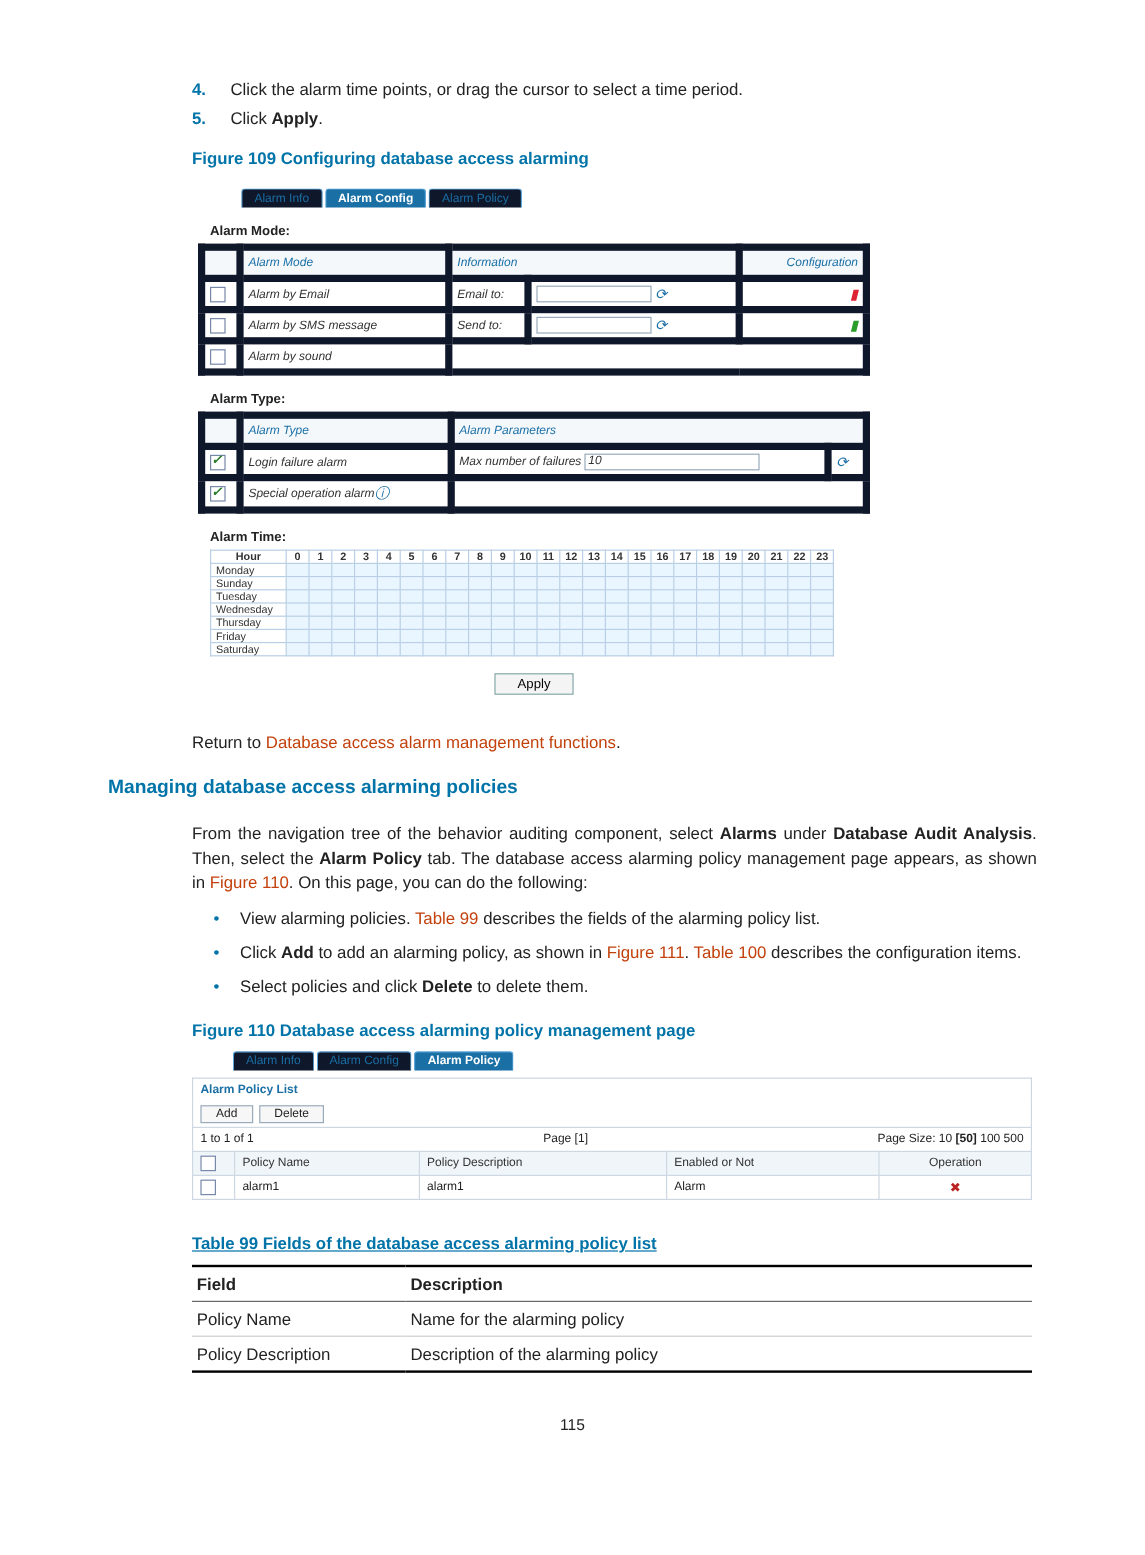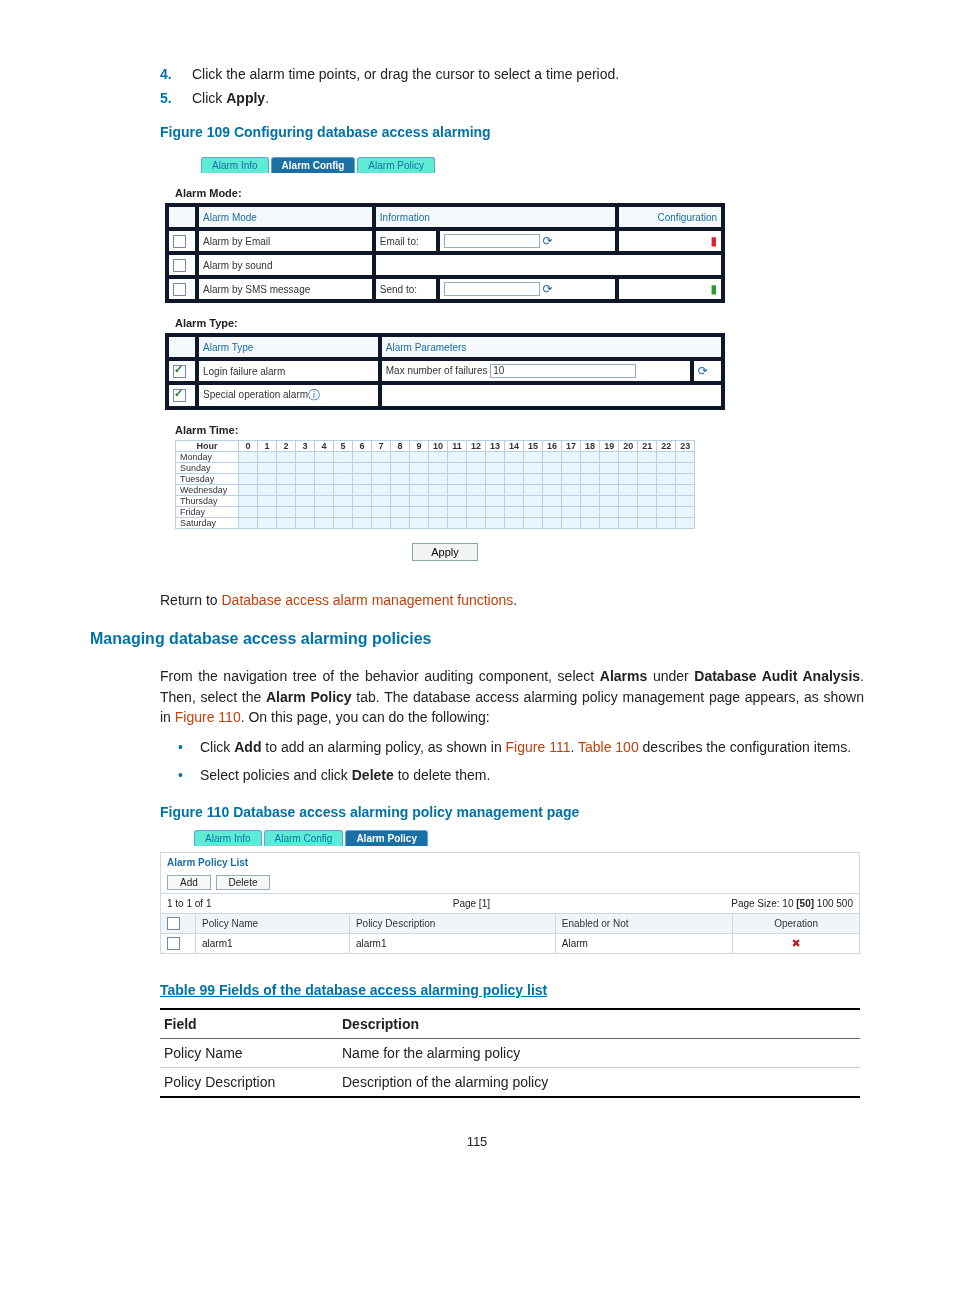--- a/index.html
+++ b/index.html
@@ -27,28 +27,28 @@
     width: 560px;
     position: relative;
   }
   .tabs { margin-left: 36px; display:flex; }
   .tab {
     border:1px solid #5aa5d9;
     border-bottom:none;
     padding:2px 10px;
     font-size:10px;
     color:#1a6fa5;
-    background:#5eead4;
+    background:#0f172a;
     margin-right:2px;
     border-radius:3px 3px 0 0;
   }
   .tab.active { background:#1a6fa5; color:#fff; font-weight:bold; }
   .section-title { font-weight:bold; margin:14px 0 4px 10px; color:#222; font-size:11px;}
   table.inner { border-collapse:collapse; width:100%; font-size:10px; }
-  table.inner th, table.inner td { border:4px solid #0f172a; padding:2px 4px; text-align:left; height:16px; }
+  table.inner th, table.inner td { border:6px solid #0f172a; padding:2px 4px; text-align:left; height:16px;font-style:italic; }
   table.inner th { color:#1a6fa5; background:#f4f8fb; font-weight:normal; }
   .chk { width:11px; height:11px; border:1px solid #78a; display:inline-block; vertical-align:middle; background:#fff; position:relative;}
   .chk.checked::after{ content:"✓"; position:absolute; top:-3px; left:0px; font-size:11px; color:#2a7d2a; font-weight:bold;}
   .tinyinput { border:1px solid #9ab; height:12px; width:90px; display:inline-block; vertical-align:middle; font-size:10px; padding:0 2px;}
   .tinyinput.wide{ width:140px;}
   .refresh-icon { color:#1a6fa5; font-size:12px; display:inline-block; vertical-align:middle;}
   .cfg-icon { color:#d23; font-size:12px;}
   .cfg-icon.green{ color:#2a9d2a;}
 
   .timegrid { border-collapse:collapse; font-size:9px; margin-left:10px;}
@@ -124,29 +124,29 @@
     </tr>
     <tr>
       <td><span class="chk"></span></td>
       <td>Alarm by Email</td>
       <td style="width:52px;">Email to:</td>
       <td><span class="tinyinput" title=""></span> <span class="refresh-icon">⟳</span></td>
       <td style="text-align:right;"><span class="cfg-icon">▮</span></td>
     </tr>
     <tr>
       <td><span class="chk"></span></td>
-      <td>Alarm by sound</td>
-      <td colspan="3"></td>
-    </tr>
-    <tr>
-      <td><span class="chk"></span></td>
       <td>Alarm by SMS message</td>
       <td>Send to:</td>
       <td><span class="tinyinput"></span> <span class="refresh-icon">⟳</span></td>
       <td style="text-align:right;"><span class="cfg-icon green">▮</span></td>
+    </tr>
+    <tr>
+      <td><span class="chk"></span></td>
+      <td>Alarm by sound</td>
+      <td colspan="3"></td>
     </tr>
   </tbody>
     </table>
 
   <div class="section-title">Alarm Type:</div>
   <table class="inner">
     <tbody>
         <tr>
       <th style="width:18px;"></th>
       <th>Alarm Type</th>
@@ -395,20 +395,21 @@
 
 <div class="body-text">
   <span>Return to </span><span class="link">Database access alarm management functions</span><span>.</span>
 </div>
 
 <div class="h2">Managing database access alarming policies</div>
 
 <div class="body-text" id="para1">From the navigation tree of the behavior auditing component, select <span class="bold">Alarms</span> under <span class="bold">Database Audit Analysis</span>. Then, select the <span class="bold">Alarm Policy</span> tab. The database access alarming policy management page appears, as shown in <span class="link">Figure 110</span>. On this page, you can do the following:</div>
 
 <ul class="bullets" id="bullets">
+    <li>View alarming policies. <span class="link">Table 99</span> describes the fields of the alarming policy list.</li>
     <li>Click <span class="bold">Add</span> to add an alarming policy, as shown in <span class="link">Figure 111</span>. <span class="link">Table 100</span> describes the configuration items.</li>
     <li>Select policies and click <span class="bold">Delete</span> to delete them.</li>
   </ul>
 
 <div class="fig-caption">Figure 110 Database access alarming policy management page</div>
 
 <div class="shot2">
   <div class="tabs">
     <div class="tab">Alarm Info</div>
     <div class="tab">Alarm Config</div>

